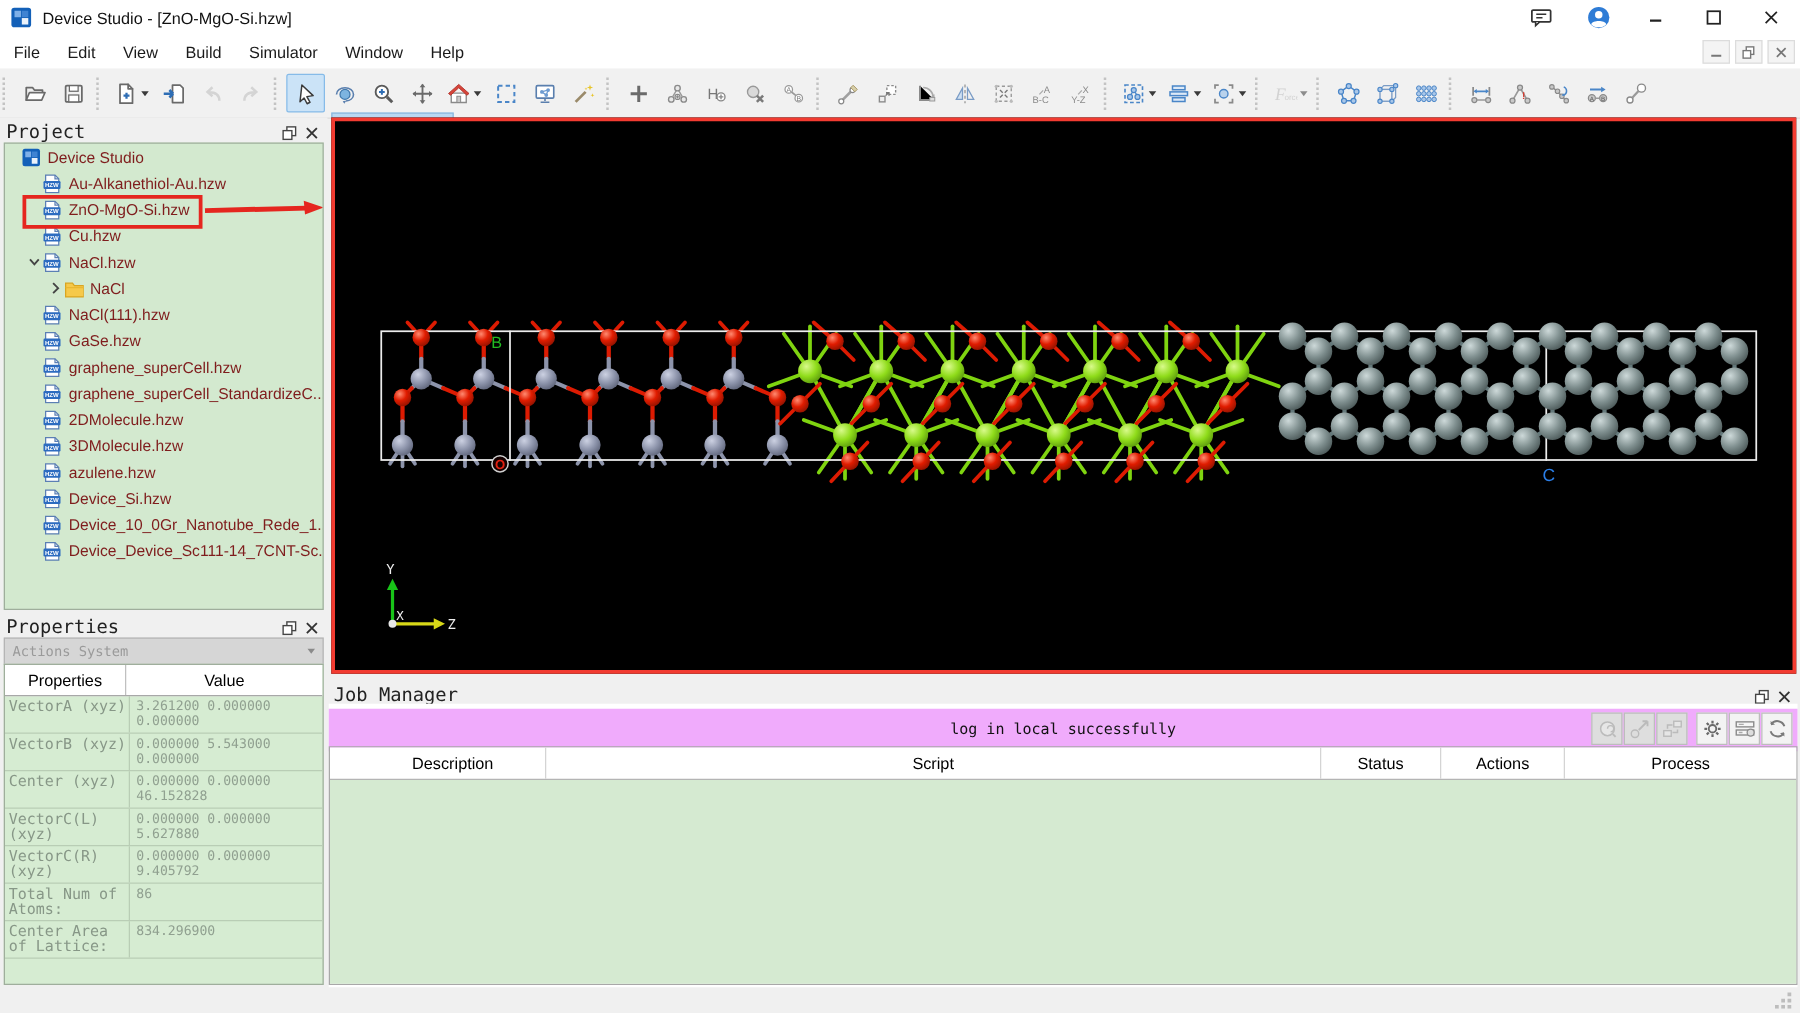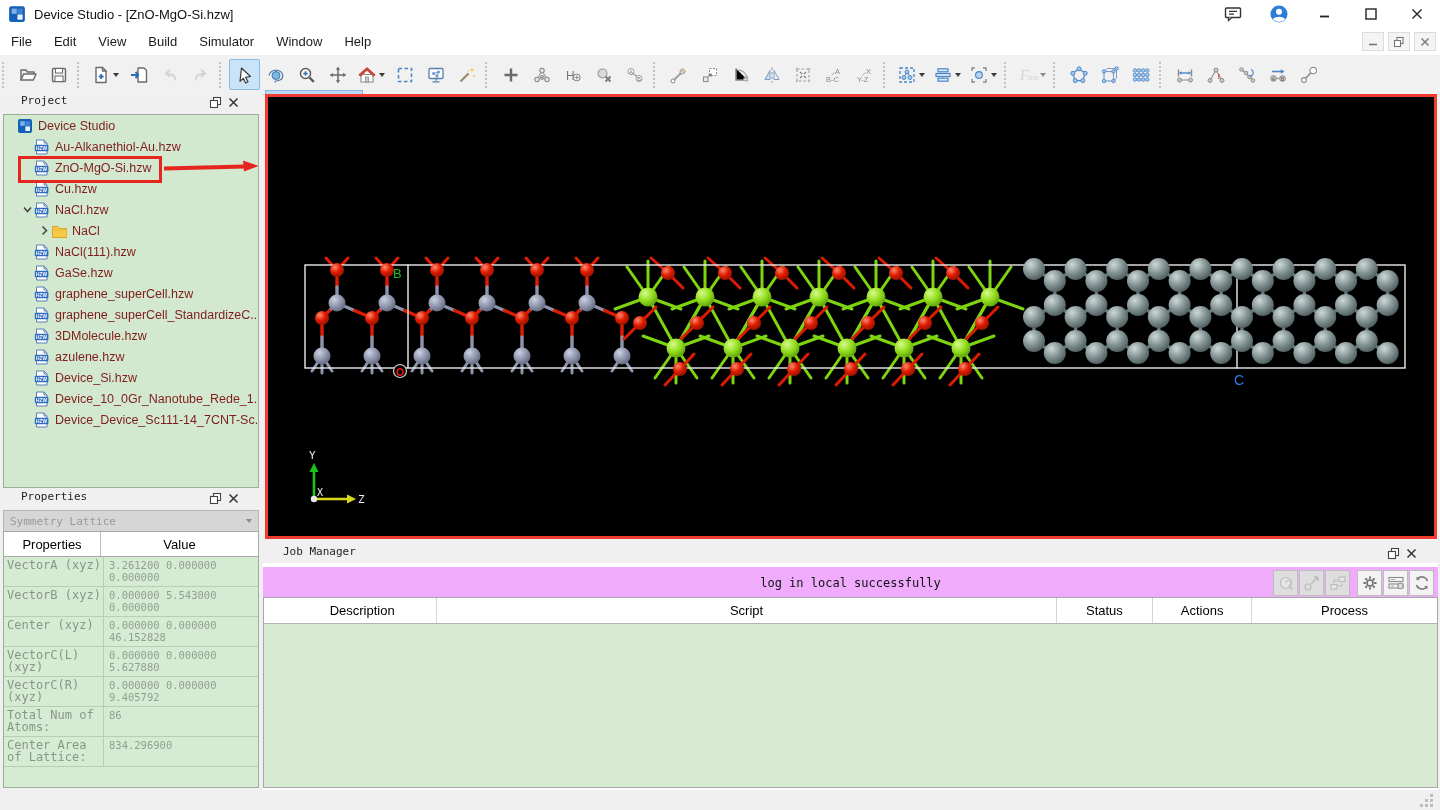--- a/index.html
+++ b/index.html
@@ -32,21 +32,21 @@
   .tb-btn{width:29px;height:29px;display:flex;align-items:center;justify-content:center;
           border:1px solid transparent;border-radius:2px;position:relative;}
   .tb-btn.active{background:#cbe3f7;border-color:#86bbe8;}
   .tb-btn.disabled{opacity:.55;}
   .tb-btn.wide{width:34px;}
   .caret{width:0;height:0;border-left:3.5px solid transparent;border-right:3.5px solid transparent;
          border-top:4px solid #3a3a3a;margin-left:2px;}
 
   
   .dockpanel{position:absolute;background:#f0f0f0;}
-  .dock-header{height:20px;display:flex;align-items:flex-start;padding:0 21px;font-size:11px;color:#222;}
+  .dock-header{height:20px;display:flex;align-items:flex-end;padding:0 5px;font-size:15px;color:#222;}
   .dock-header .spacer{flex:1;}
   .dock-hbtn{width:16px;height:16px;display:flex;align-items:center;justify-content:center;margin-left:2px;}
 
   #project-panel{left:0;top:94px;width:262px;height:396px;}
   #tree{position:absolute;left:3px;right:3px;top:20px;bottom:2px;background:#d3e9cf;
         border:1px solid #9fae9c;overflow:hidden;}
   .trow{height:21px;display:flex;align-items:center;position:relative;font-size:12.5px;color:#7f1d1d;}
   .trow .gutter{width:13px;height:21px;flex:none;display:flex;align-items:center;justify-content:center;}
   .trow .ticon{width:16px;height:16px;flex:none;margin-right:5px;}
   .trow .tlabel{white-space:nowrap;overflow:hidden;}
@@ -630,20 +630,30 @@
         <span class="tlabel">graphene_superCell_StandardizeC...</span>
       </div>
       <div class="trow" style="padding-left: 17px;">
         <span class="gutter"></span>
         <span class="ticon"><svg width="16" height="16" viewBox="0 0 16 16">
             <path d="M2.5 1h7.5l3 3v11h-10.5z" fill="#fff" stroke="#5b7fb4" stroke-width="1"></path>
             <path d="M10 1v3h3" fill="none" stroke="#5b7fb4" stroke-width="1"></path>
             <rect x="0.8" y="5.8" width="13.6" height="6.4" rx="1" fill="#2d6cc0"></rect>
             <text x="2" y="10.8" font-size="4.8" fill="#fff" font-weight="bold" font-family="Liberation Sans,sans-serif">HZW</text>
           </svg></span>
+        <span class="tlabel">2DMolecule.hzw</span>
+      </div>
+      <div class="trow" style="padding-left: 17px;">
+        <span class="gutter"></span>
+        <span class="ticon"><svg width="16" height="16" viewBox="0 0 16 16">
+            <path d="M2.5 1h7.5l3 3v11h-10.5z" fill="#fff" stroke="#5b7fb4" stroke-width="1"></path>
+            <path d="M10 1v3h3" fill="none" stroke="#5b7fb4" stroke-width="1"></path>
+            <rect x="0.8" y="5.8" width="13.6" height="6.4" rx="1" fill="#2d6cc0"></rect>
+            <text x="2" y="10.8" font-size="4.8" fill="#fff" font-weight="bold" font-family="Liberation Sans,sans-serif">HZW</text>
+          </svg></span>
         <span class="tlabel">3DMolecule.hzw</span>
       </div>
       <div class="trow" style="padding-left: 17px;">
         <span class="gutter"></span>
         <span class="ticon"><svg width="16" height="16" viewBox="0 0 16 16">
             <path d="M2.5 1h7.5l3 3v11h-10.5z" fill="#fff" stroke="#5b7fb4" stroke-width="1"></path>
             <path d="M10 1v3h3" fill="none" stroke="#5b7fb4" stroke-width="1"></path>
             <rect x="0.8" y="5.8" width="13.6" height="6.4" rx="1" fill="#2d6cc0"></rect>
             <text x="2" y="10.8" font-size="4.8" fill="#fff" font-weight="bold" font-family="Liberation Sans,sans-serif">HZW</text>
           </svg></span>
@@ -692,21 +702,21 @@
           <rect x="1.5" y="4.5" width="7" height="7" stroke="#444" fill="#fff" stroke-width="1.1"></rect>
         </svg>
       </span>
     <span class="dock-hbtn">
         <svg width="13" height="13" viewBox="0 0 13 13">
           <path d="M2.5 2.5l8 8M10.5 2.5l-8 8" stroke="#333" stroke-width="1.5"></path>
         </svg>
       </span>
   </div>
   <div id="prop-selector" class="mono">
-    <span>Symmetry Lattice</span>
+    <span>Actions System</span>
     <span class="spacer"></span>
     <span class="caret" style="border-top-color:#8a8a8a;"></span>
   </div>
   <div id="prop-table">
     <div class="phead">
       <div class="c1">Properties</div>
       <div class="c2">Value</div>
     </div>
     <div id="prop-rows">
         <div class="prow">

